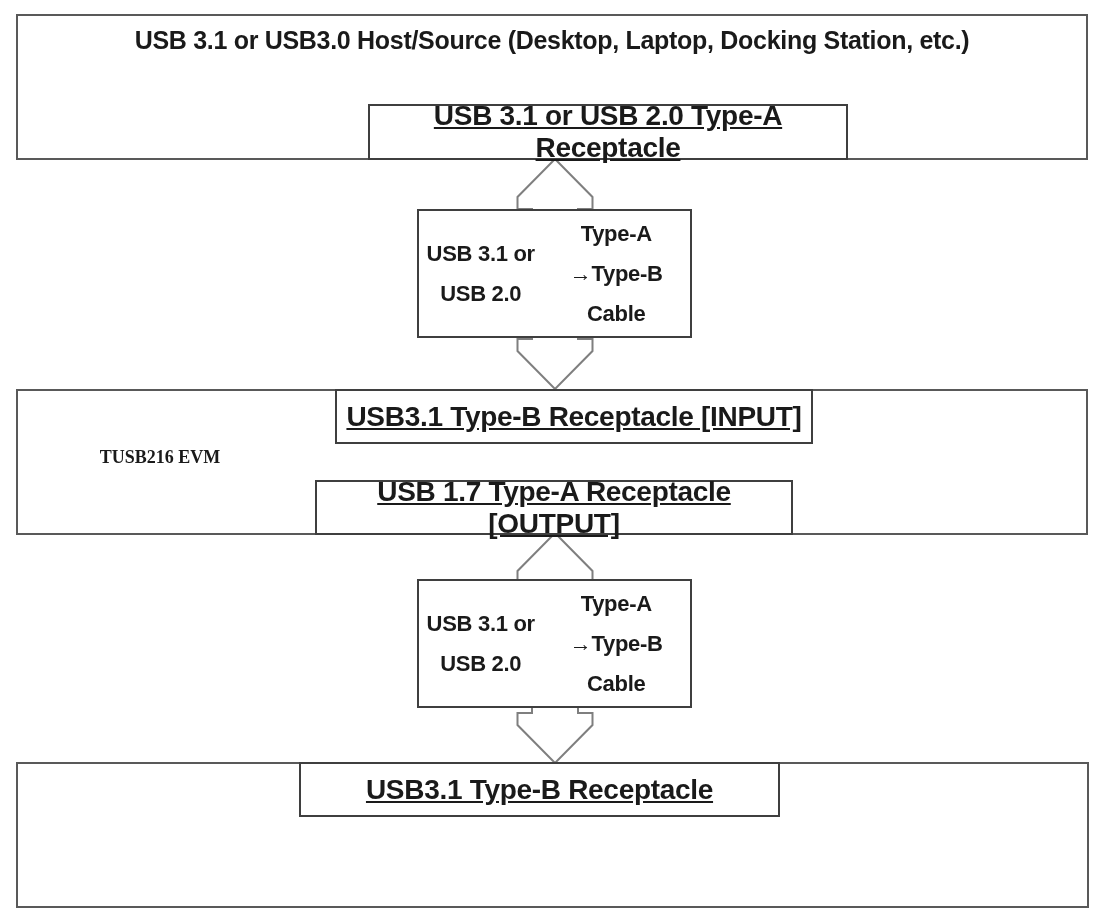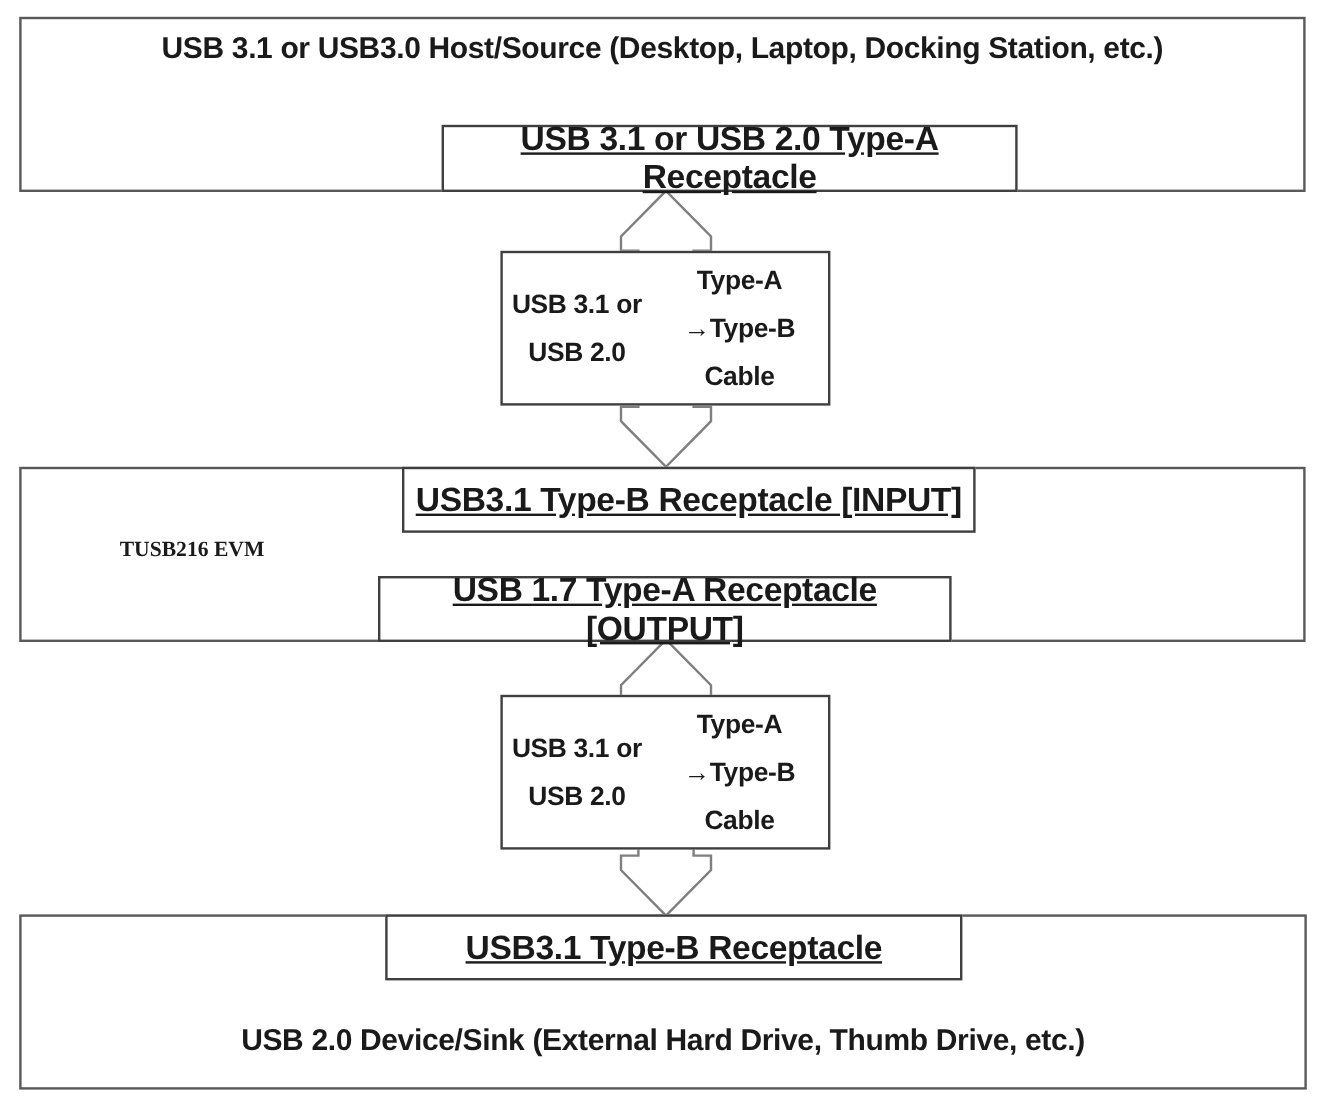--- a/index.html
+++ b/index.html
@@ -131,18 +131,17 @@
   <svg class="arrow-svg" style="left:513px; top:532px;" width="84" height="232" viewBox="0 0 84 232">
     <polygon points="42,1 79.5,39 79.5,51 65,51 65,181 79.5,181 79.5,193 42,231 4.5,193 4.5,181 19,181 19,51 4.5,51 4.5,39" fill="#ffffff" stroke="var(--arrow-outline)" stroke-width="2" stroke-linejoin="miter"></polygon>
   </svg>
 
   <div class="cable-box" style="left:417px; top:579px; width:275px; height:129px;">
     <div class="cable-line">USB 3.1 or USB 2.0</div>
     <div class="cable-line">Type-A →Type-B Cable</div>
   </div>
 
   <div class="box" style="left:16px; top:762px; width:1073px; height:146px;"></div>
-  <div class="inner-box z2" style="left:321px; top:762px; width:481px; height:55px;">
+  <div class="inner-box z2" style="left:299px; top:762px; width:481px; height:55px;">
     <span class="receptacle-text">USB3.1 Type-B Receptacle</span>
   </div>
-  <div class="device-title">USB 2.0 Device/Sink (External Hard Drive, Thumb Drive, etc.)</div>
 
 </div>
 
 </body></html>

